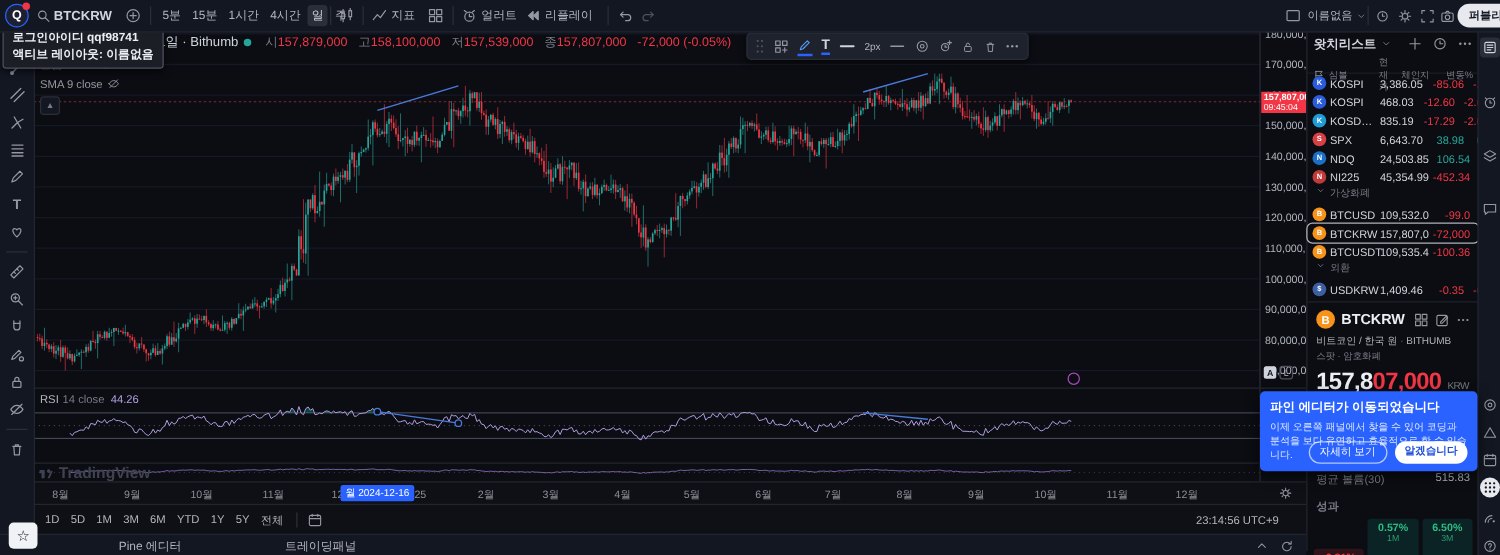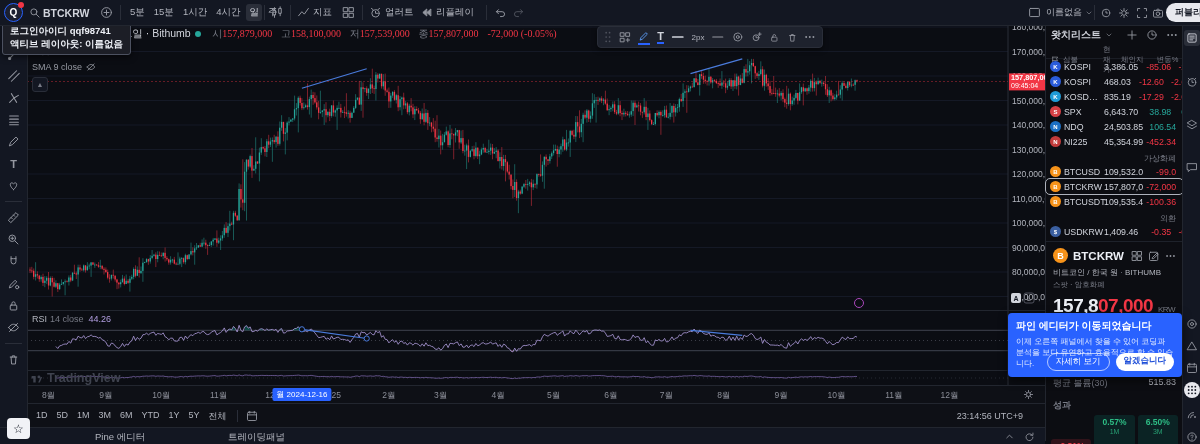--- a/index.html
+++ b/index.html
@@ -20,21 +20,21 @@
   .pill{background:#e8e9ee;color:#131722;font-size:9px;font-weight:bold;border-radius:10px;padding:3px 9px;}
   
   .ltools{position:absolute;left:0;top:25px;width:27px;height:402px;background:#131722;border-right:1px solid #22262f;
           display:flex;flex-direction:column;align-items:center;padding-top:20px;gap:5px;z-index:5;}
   .ltools .t{width:20px;height:17px;display:flex;align-items:center;justify-content:center;}
   .ltools .hr{width:17px;height:1px;background:#2a2e39;margin:2px 0;}
   
   .legend{position:absolute;left:32px;top:27px;z-index:6;font-size:10px;white-space:nowrap;}
   .legend .ttl{color:#d1d4dc;font-size:10.5px;}
   .legend .lab{color:#787b86;margin-left:6px;}
-  .legend .val{color:#f23645;font-family:Liberation Serif, serif;}
+  .legend .val{color:#f23645;}
   .legend .dot{display:inline-block;width:6px;height:6px;border-radius:50%;background:#26a69a;margin:0 2px;}
   .legrow2{margin-top:4px;font-size:9px;color:#9598a1;display:flex;align-items:center;gap:4px;}
   .collapsebox{margin-top:5px;width:14px;height:13px;border:1px solid #2a2e39;border-radius:3px;color:#787b86;
                font-size:7px;display:flex;align-items:center;justify-content:center;background:#131722;}
   
   .logintip{position:absolute;left:2px;top:21px;z-index:20;background:#1c1e26;border:1px solid #4c5160;border-radius:3px;
             padding:3px 7px;font-size:9.5px;font-weight:bold;color:#eceff5;line-height:1.35;box-shadow:0 2px 6px rgba(0,0,0,.6);}
   
   .fdt{position:absolute;left:597px;top:26px;width:212px;height:20px;z-index:18;background:#1e222d;border:1px solid #2a2e39;
        border-radius:4px;display:flex;align-items:center;gap:7px;padding:0 6px;box-shadow:0 2px 5px rgba(0,0,0,.5);}
@@ -65,21 +65,21 @@
   .wlhead .t{font-size:10px;font-weight:bold;color:#d1d4dc;}
   .wlcols{display:grid;grid-template-columns:12px 40px 1fr 33px 35px;padding:0 5px;height:13px;align-items:center;
           font-size:7.5px;color:#787b86;border-bottom:1px solid #1a1d25;}
   .wlcols span:nth-child(n+3){text-align:right;}
   .wl-row{display:grid;grid-template-columns:14px 40px 1fr 33px 35px;height:15px;align-items:center;padding:0 4px;
           font-size:8.8px;color:#d1d4dc;}
   .wl-row.sel{outline:1px solid #aeb2bc;border-radius:4px;}
   .wl-row .cic{width:11px;height:11px;border-radius:50%;color:#fff;font-size:6px;font-weight:bold;
                display:flex;align-items:center;justify-content:center;}
   .wl-row .r{text-align:right;} .up{color:#26a69a;} .down{color:#f23645;}
-  .wl-sec{display:flex;align-items:flex-end;gap:4px;height:15px;padding:0 7px;font-size:8px;color:#787b86;flex-direction:column;}
+  .wl-sec{display:flex;align-items:flex-start;gap:4px;height:15px;padding:0 7px;font-size:8px;color:#787b86;}
   .wldiv{height:1px;background:#1e222b;margin:2px 0;}
   .det{padding:4px 7px 0 7px;}
   .det .row1{display:flex;align-items:center;gap:5px;}
   .det .bt{width:15px;height:15px;border-radius:50%;background:#f7931a;color:#fff;font-size:9px;font-weight:bold;
            display:flex;align-items:center;justify-content:center;}
   .det .nm{font-size:11.5px;font-weight:bold;color:#eceff5;flex:1;}
   .det .desc{margin-top:4px;font-size:8px;color:#b2b5be;}
   .det .meta{margin-top:2px;font-size:7.5px;color:#787b86;}
   .det .price{margin-top:5px;font-size:19px;font-weight:bold;color:#eceff5;letter-spacing:-.5px;}
   .det .price .tail{color:#f23645;} .det .price .cur{font-size:8px;color:#787b86;font-weight:normal;}

